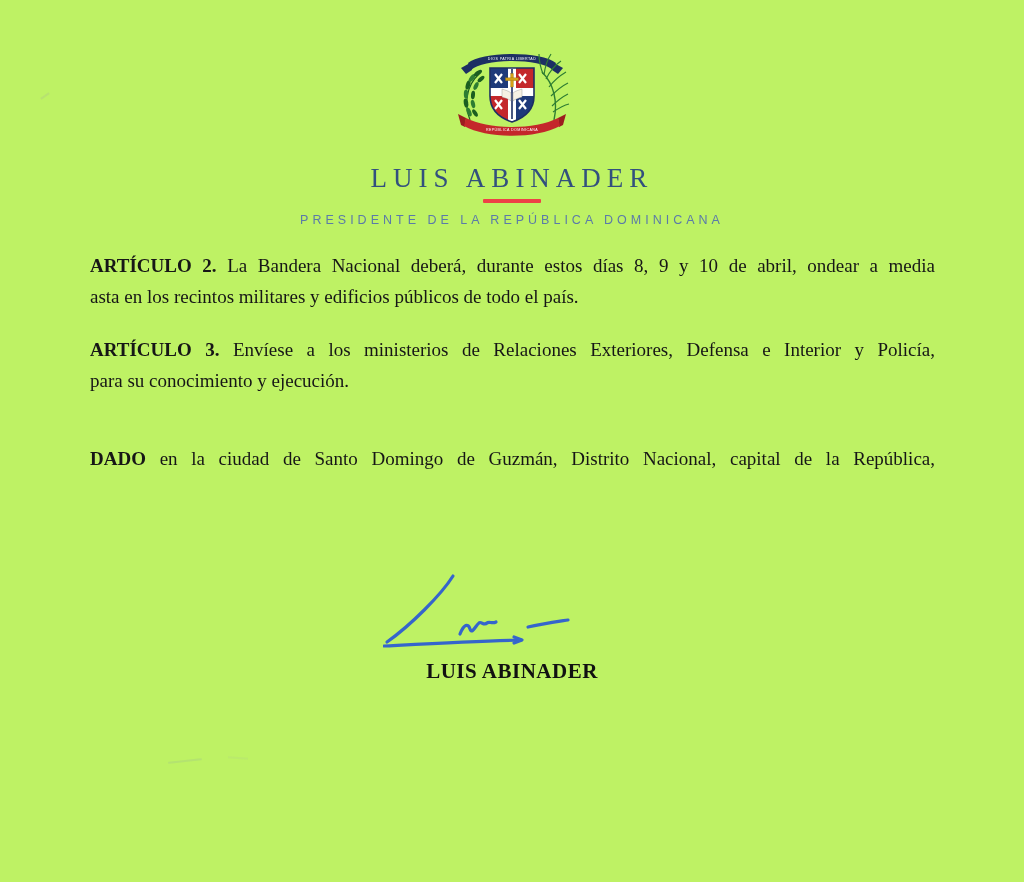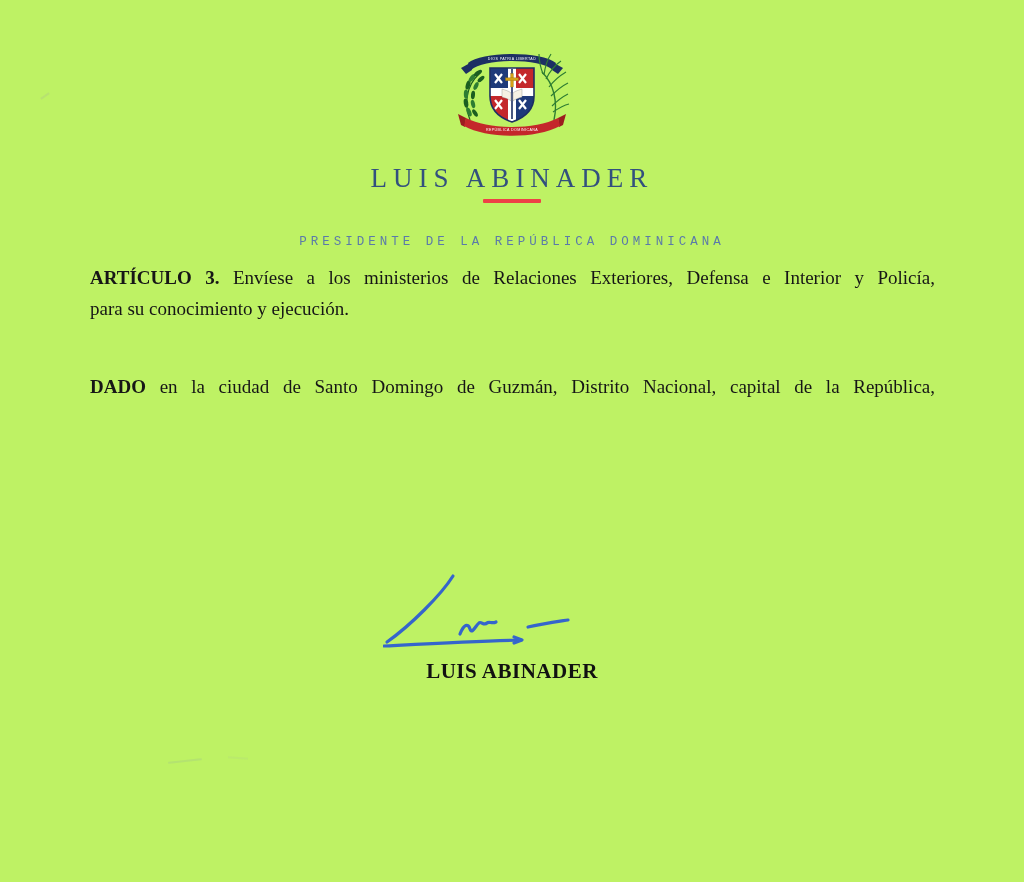--- a/index.html
+++ b/index.html
@@ -18,32 +18,32 @@
   .name{
     position:absolute; top:163px; left:0; width:100%; text-align:center;
     font-family:"Liberation Serif", serif; font-size:27px; letter-spacing:6px;
     color:var(--name-blue); font-weight:normal;
   }
   .divider{
     position:absolute; top:199px; left:50%; transform:translateX(-50%);
     width:58px; height:4px; background:var(--divider-red); border-radius:1px;
   }
   .subtitle{
-    position:absolute; top:235px; left:0; width:100%; text-align:center;
-    font-family:Liberation Mono, monospace; font-size:12.5px; letter-spacing:4px;
+    position:absolute; top:213px; left:0; width:100%; text-align:center;
+    font-family:Liberation Sans, sans-serif; font-size:12.5px; letter-spacing:4px;
     color:var(--subtitle-blue);
   }
   .content{
     position:absolute; top:250px; left:90px; width:845px;
     font-size:19px; line-height:31px;
   }
   .line-j{ text-align:justify; text-align-last:justify; }
   .line{ text-align:left; }
   .b{ font-weight:bold; }
-  .para-2{ margin-top:12px; }
+  .para-2{ margin-top:22px; }
   .para-dado{ margin-top:47px; }
   .dado-line2{ display:flex; justify-content:space-between; align-items:baseline; }
   .field{
     font-family:"Liberation Mono", monospace; font-size:20px; text-align:center;
     display:inline-block;
   }
   .field-day{ width:140px; }
   .field-month{ width:150px; }
   .field-num{ margin:0 10px; }
   .grp{ white-space:nowrap; }
@@ -152,20 +152,24 @@
       <text class="ribbon-text" x="58" y="86.5" text-anchor="middle">REPÚBLICA DOMINICANA</text>
     </g>
   </svg>
 
   <div class="name">LUIS ABINADER</div>
   <div class="divider"></div>
   <div class="subtitle">PRESIDENTE DE LA REPÚBLICA DOMINICANA</div>
 
   <div class="content">
 
+    <div class="para">
+      <div class="line-j"><span class="b">ARTÍCULO 2.</span> <span>La Bandera Nacional deberá, durante estos días 8, 9 y 10 de abril, ondear a media</span></div>
+      <div class="line">asta en los recintos militares y edificios públicos de todo el país.</div>
+    </div>
 
     <div class="para para-2">
       <div class="line-j"><span class="b">ARTÍCULO 3.</span> <span>Envíese a los ministerios de Relaciones Exteriores, Defensa e Interior y Policía,</span></div>
       <div class="line">para su conocimiento y ejecución.</div>
     </div>
 
     <div class="para para-dado">
       <div class="line-j"><span class="b">DADO</span> <span>en la ciudad de Santo Domingo de Guzmán, Distrito Nacional, capital de la República,</span></div>
     </div>
 

